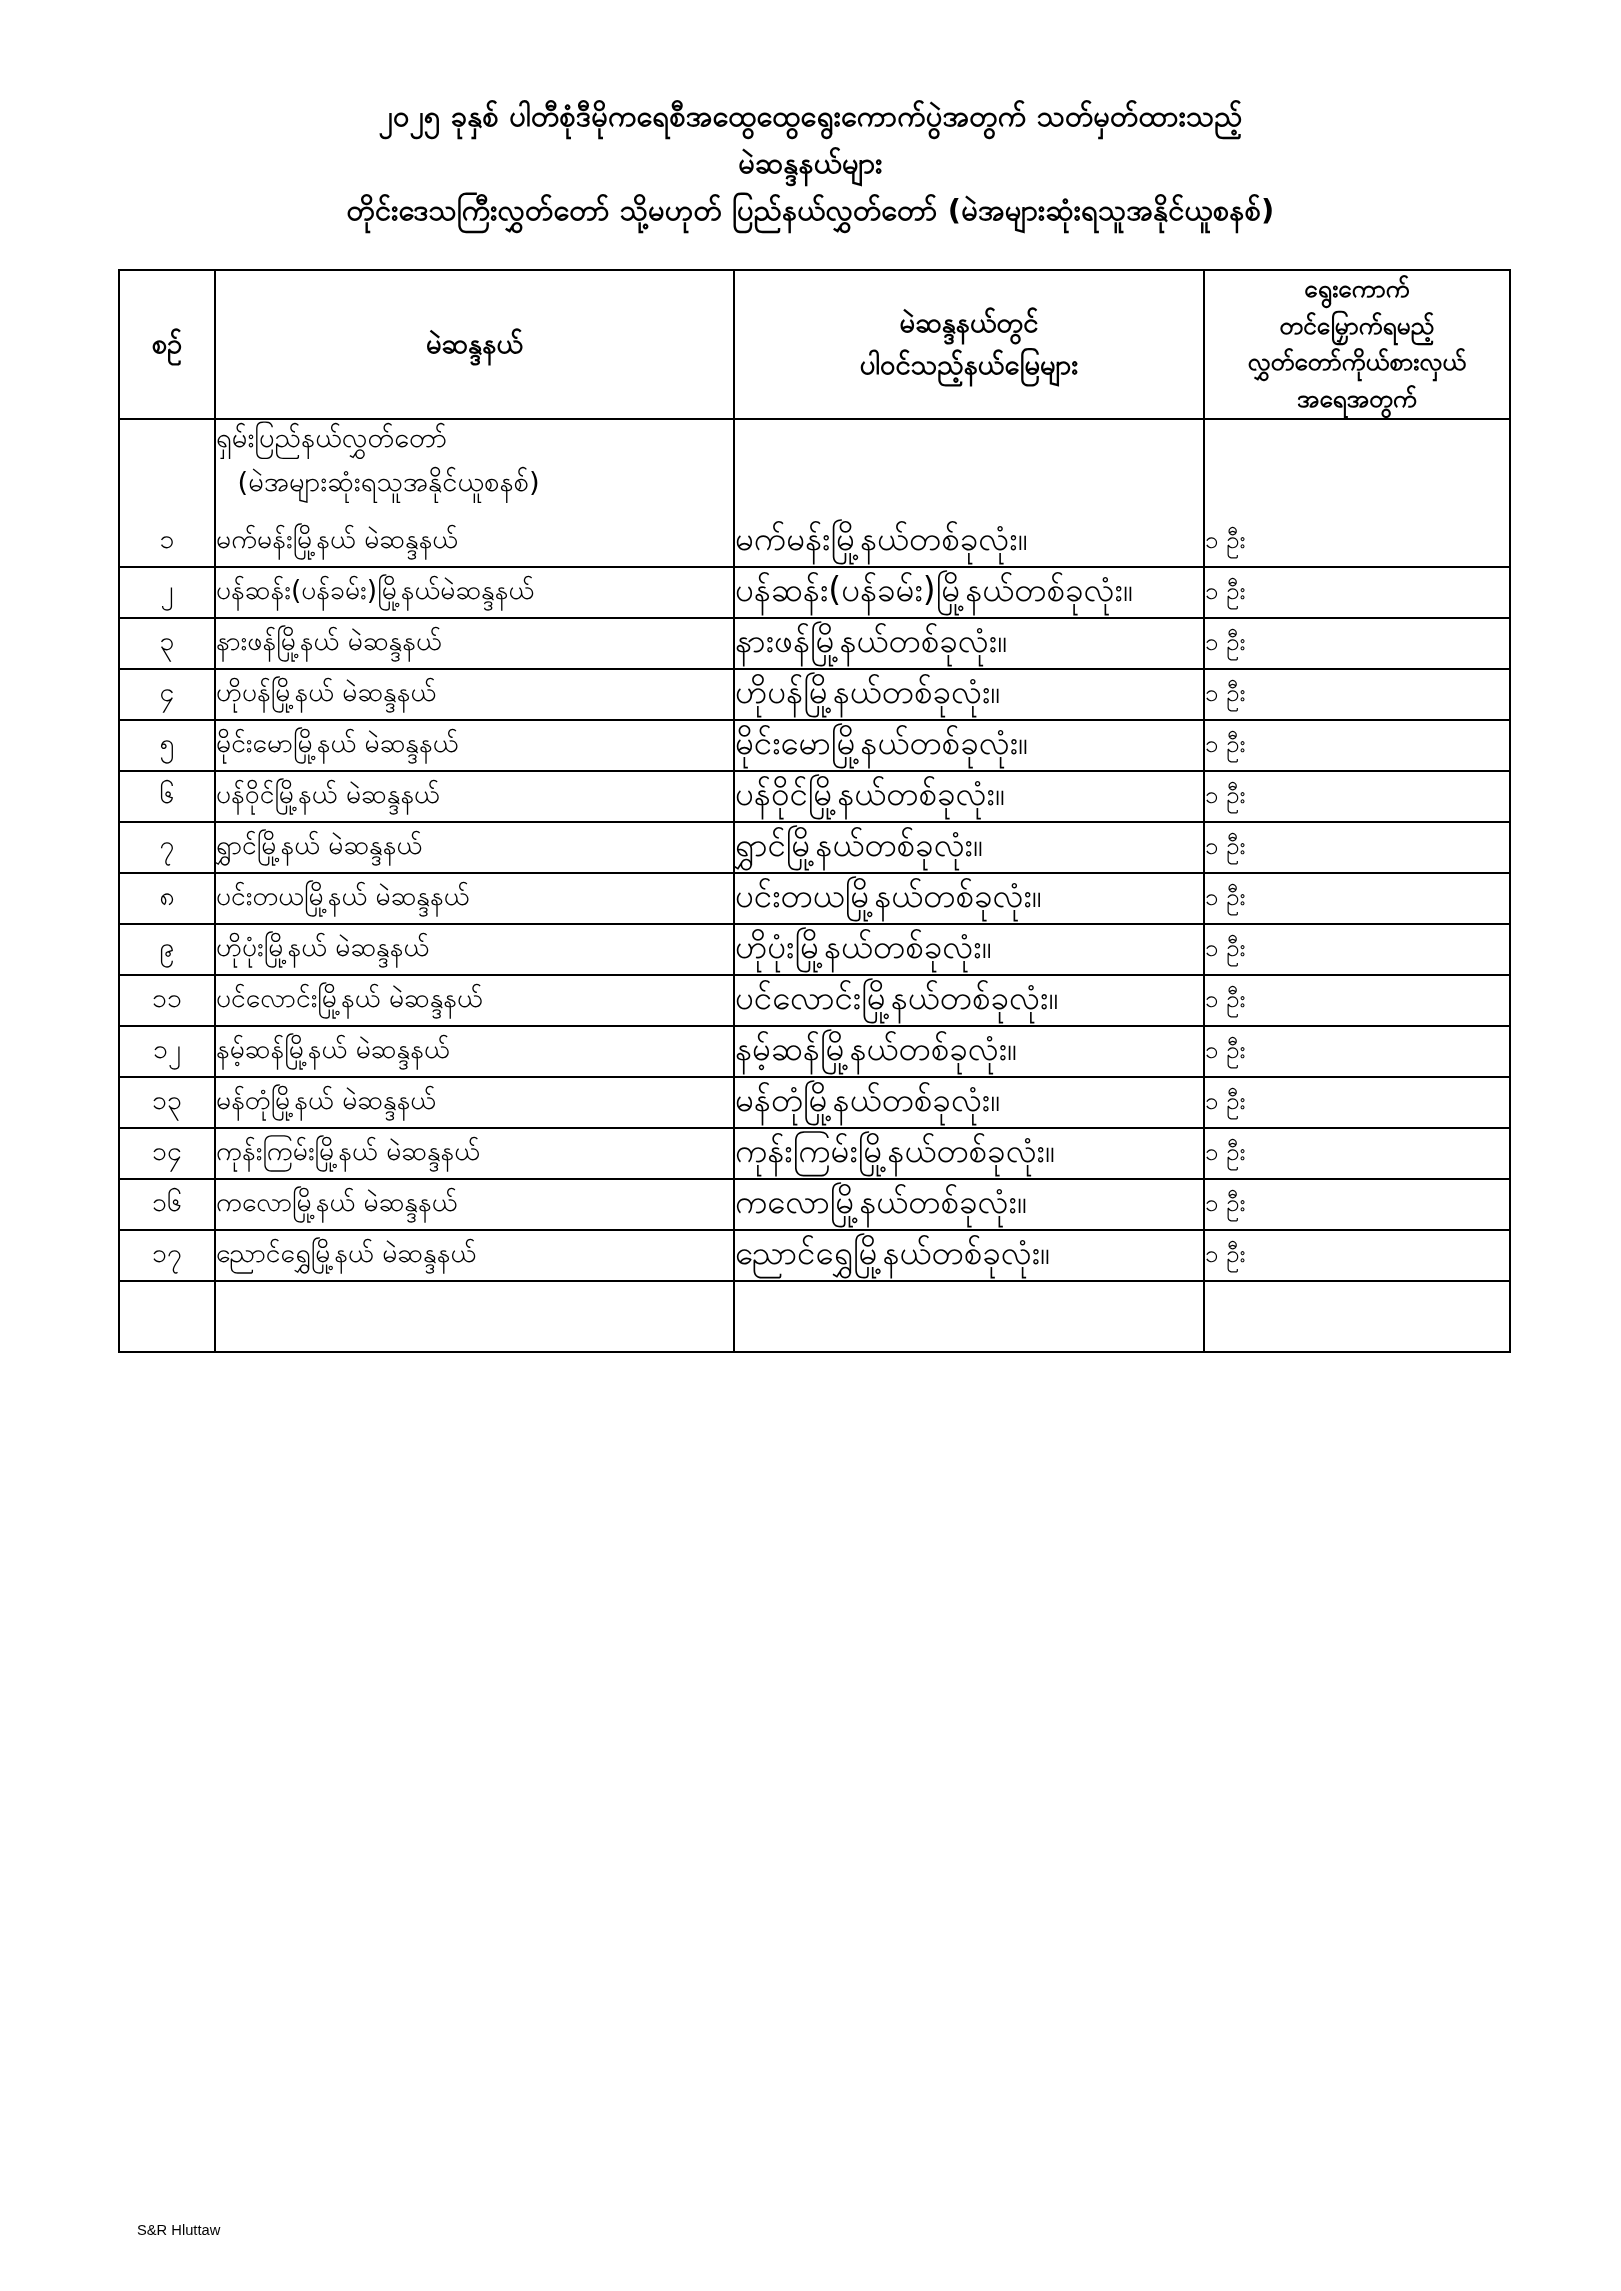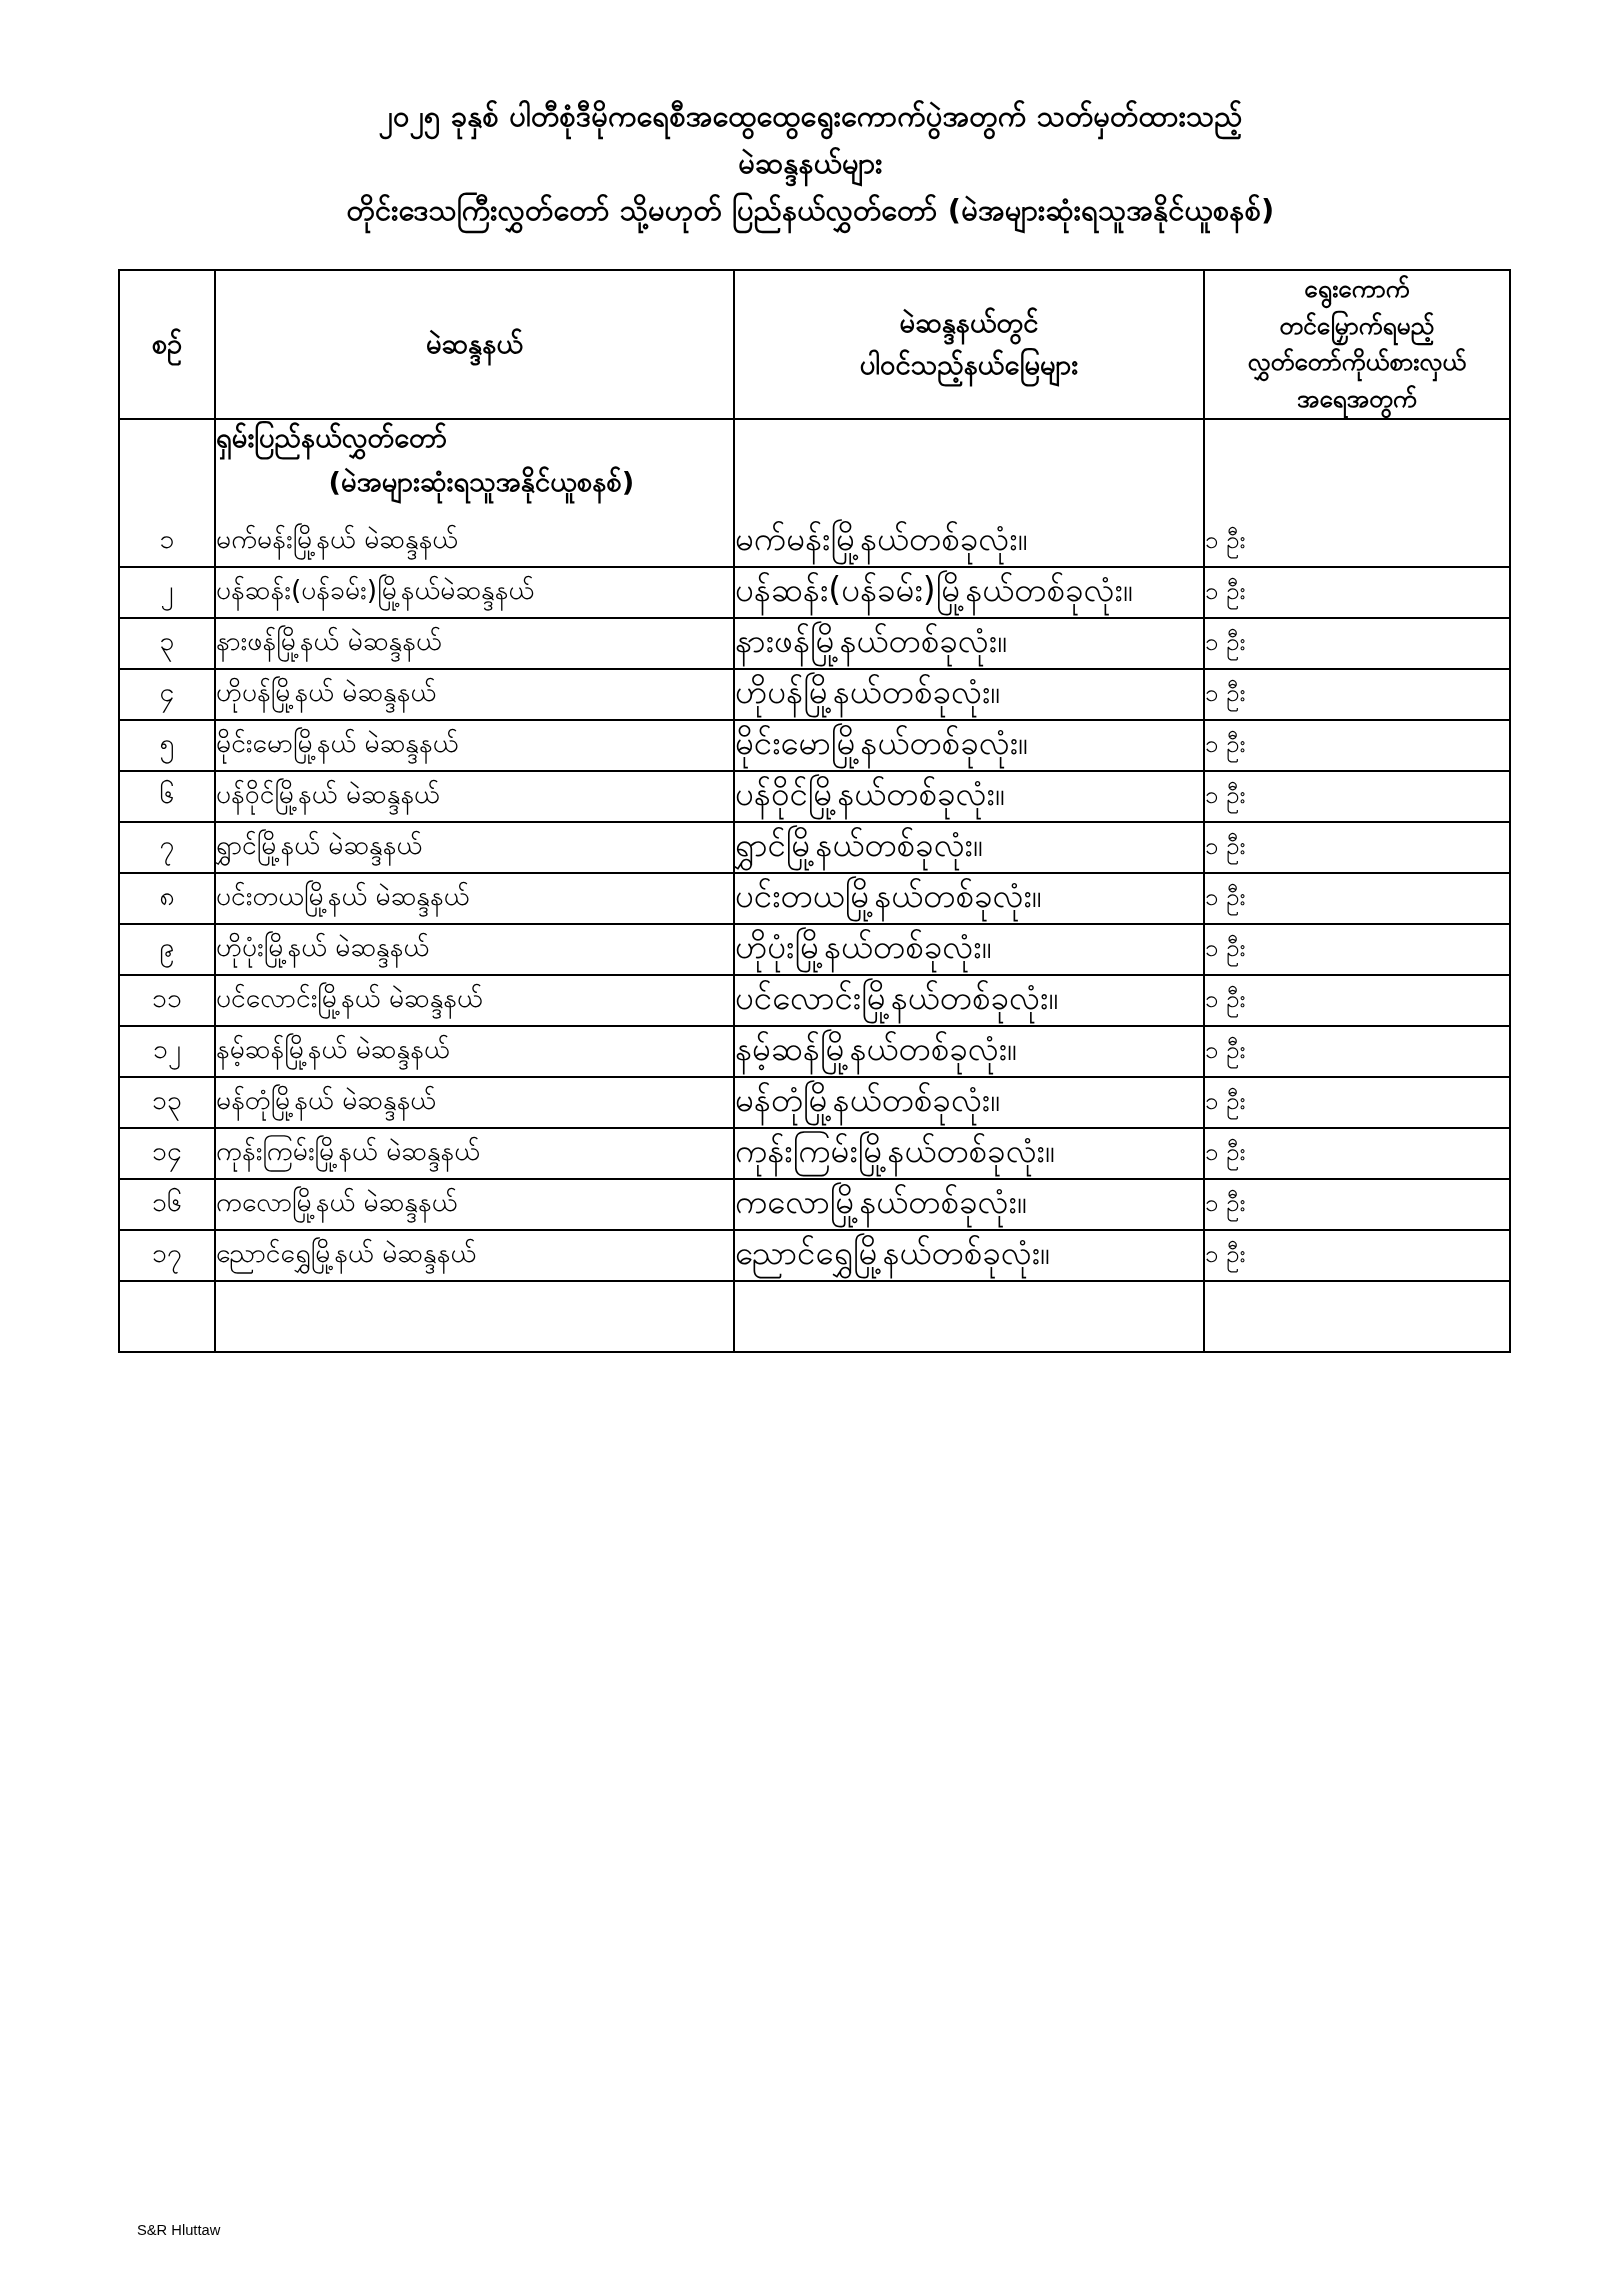--- a/index.html
+++ b/index.html
@@ -84,28 +84,27 @@
   }
   tr.section td {
     border-bottom: none;
     border-top: none;
   }
   tr.section-first td {
     border-top: 2px solid #000000;
   }
   td.section-cell {
     font-size: 27.4px;
-    font-weight: 700;
+    font-weight: 400;
     padding: 15.7px 7.8px 2px 21.6px;
     white-space: nowrap;
     border-bottom: none !important;
   }
   td.section-cell.second {
     padding: 3.9px 7.8px 13.7px 21.6px;
-    text-align: center;
   }
   td.blank {
     border-bottom: none !important;
     border-top: none !important;
   }
   tr.first-data td {
     border-top: none;
   }
   .spacer-row td {
     height: 69px;

